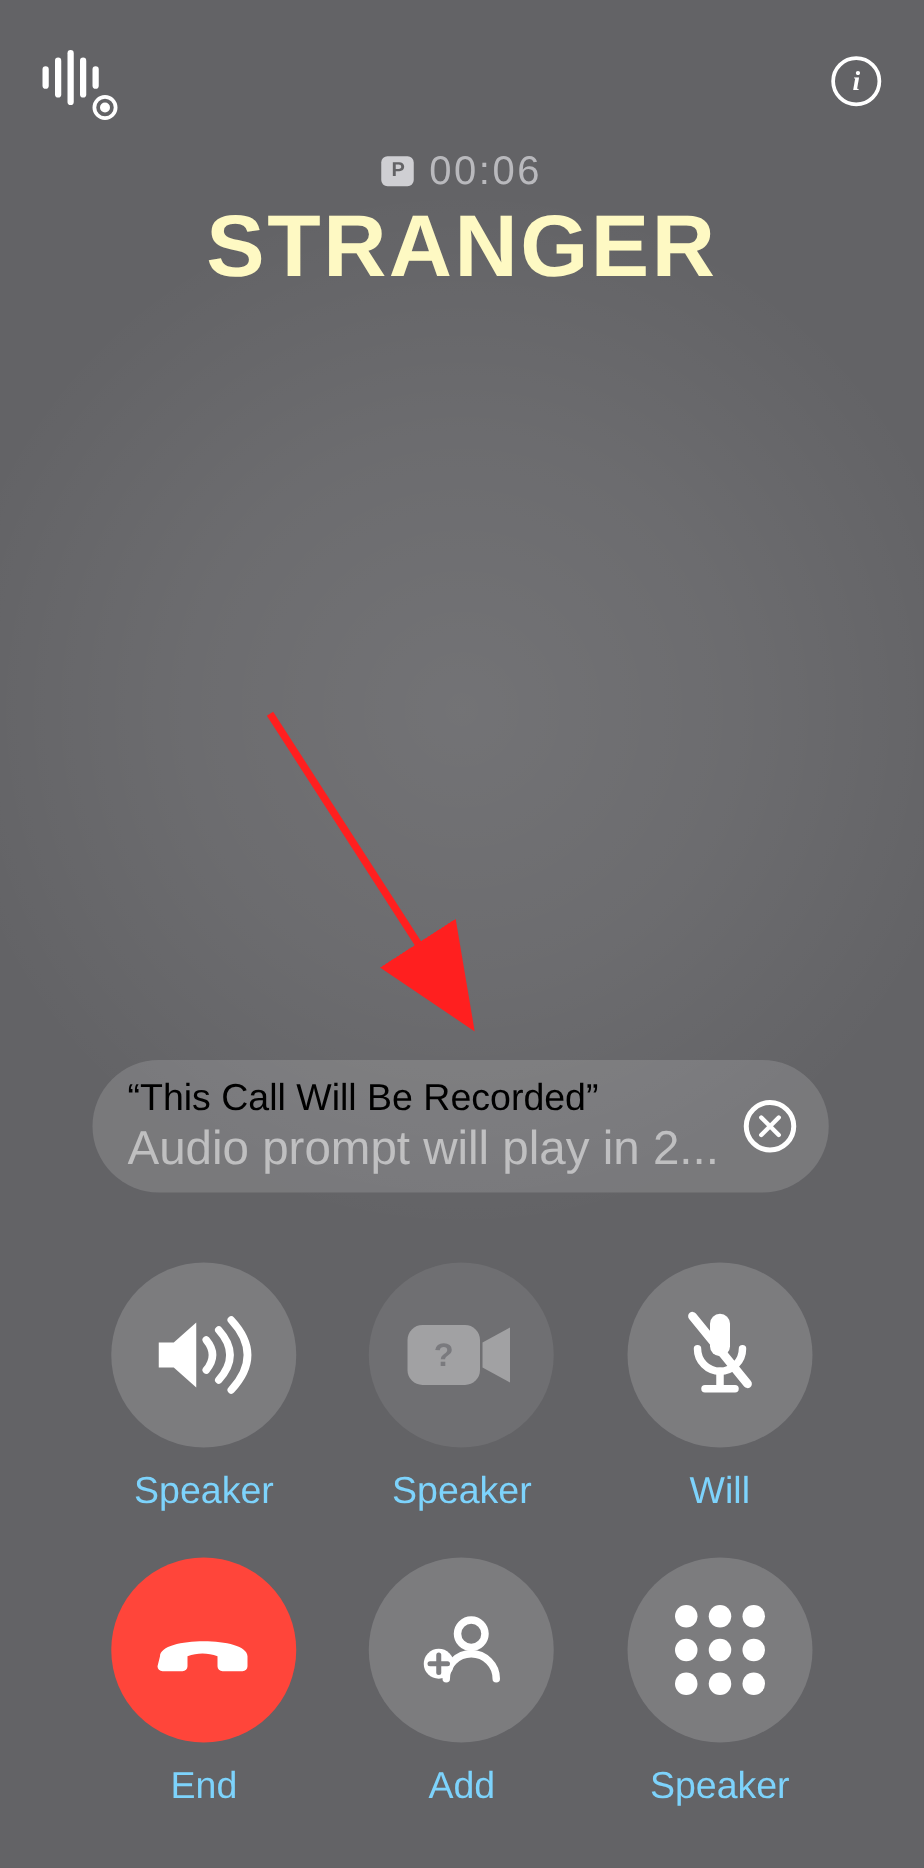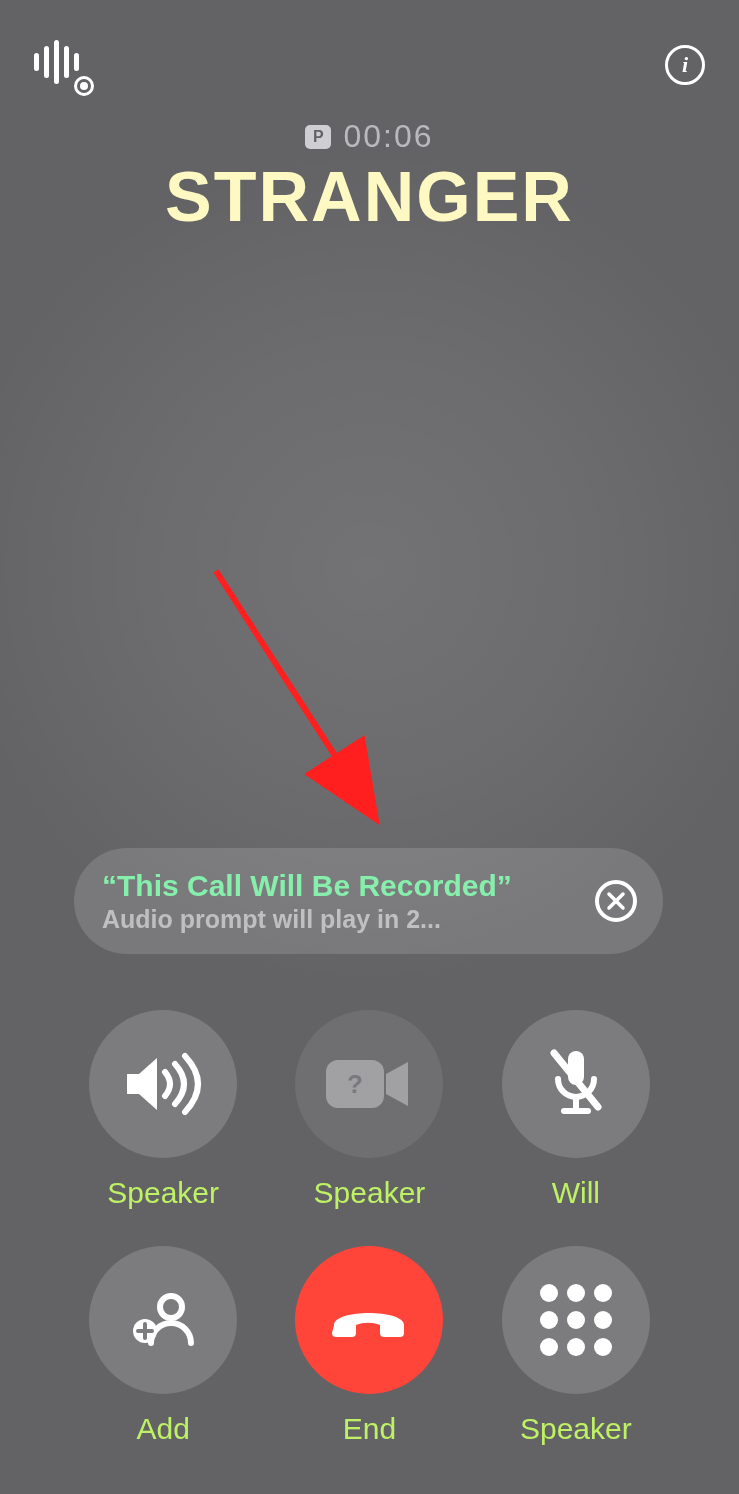--- a/index.html
+++ b/index.html
@@ -95,26 +95,26 @@
     position: absolute;
     left: 74px; right: 76px; top: 848px;
     height: 106px;
     border-radius: 53px;
     background: rgba(255,255,255,0.14);
     display: flex; align-items: center;
     padding: 0 26px 0 28px;
   }
   .notif-text { flex: 1; min-width: 0; }
   .notif-title {
-    font-size: 30px; font-weight: 700; color: #86efac;
+    font-size: 30px; font-weight: 400; color: #000000;
     white-space: nowrap; overflow: hidden; text-overflow: ellipsis;
   }
   .notif-sub {
     margin-top: 2px;
-    font-size: 25px; font-weight: 700; color: rgba(255,255,255,0.52);
+    font-size: 38px; font-weight: 400; color: rgba(255,255,255,0.52);
     white-space: nowrap; overflow: hidden; text-overflow: ellipsis;
   }
   .notif-close {
     flex-shrink: 0;
     width: 42px; height: 42px; border-radius: 50%;
     border: 4px solid #ffffff;
     display: flex; align-items: center; justify-content: center;
     margin-left: 16px;
     background: transparent;
   }
@@ -134,21 +134,21 @@
     display: flex; flex-direction: column; align-items: center; gap: 18px;
   }
   .circle {
     width: 148px; height: 148px; border-radius: 50%;
     background: rgba(255,255,255,0.16);
     display: flex; align-items: center; justify-content: center;
   }
   .circle.dim { background: rgba(255,255,255,0.08); }
   .circle.red { background: #ff453a; }
   .btn-label {
-    font-size: 30px; font-weight: 500; color: #bef264;
+    font-size: 30px; font-weight: 500; color: #7dd3fc;
   }
   .keypad-dots {
     display: grid; grid-template-columns: repeat(3, 18px); grid-template-rows: repeat(3, 18px);
     gap: 9px;
   }
   .keypad-dots span { width: 18px; height: 18px; border-radius: 50%; background: #ffffff; }
 </style>
 </head>
 <body>
 
@@ -230,42 +230,42 @@
         <path d="M14 32 a18 18 0 0 0 36 0" stroke="#ffffff" stroke-width="6" fill="none" stroke-linecap="round"></path>
         <line x1="32" y1="50" x2="32" y2="62" stroke="#ffffff" stroke-width="6" stroke-linecap="round"></line>
         <line x1="20" y1="64" x2="44" y2="64" stroke="#ffffff" stroke-width="6" stroke-linecap="round"></line>
         <line x1="10" y1="6" x2="54" y2="60" stroke="#ffffff" stroke-width="7" stroke-linecap="round"></line>
       </svg>
     </div>
     <div class="btn-label">Will</div>
   </div>
 
   <div class="call-btn">
+    <div class="circle red">
+      <svg width="82" height="38" viewBox="0 0 82 38">
+        <path d="M6 24 C 6 8, 76 8, 76 24 l0 8 a4 4 0 0 1 -4 4 l-16 0 a4 4 0 0 1 -4 -4 l0 -8 c -8 -3 -16 -3 -24 0 l0 8 a4 4 0 0 1 -4 4 l-16 0 a4 4 0 0 1 -4 -4 z" fill="#ffffff"></path>
+      </svg>
+    </div>
+    <div class="btn-label">End</div>
+  </div>
+
+  <div class="call-btn">
     <div class="circle">
       <svg width="72" height="58" viewBox="0 0 72 58">
         <circle cx="44" cy="16" r="11" fill="none" stroke="#ffffff" stroke-width="6"></circle>
         <path d="M24 52 a20 20 0 0 1 40 0" fill="none" stroke="#ffffff" stroke-width="6" stroke-linecap="round"></path>
         <circle cx="18" cy="40" r="12" fill="#ffffff"></circle>
         <line x1="18" y1="33" x2="18" y2="47" stroke="#7d7d80" stroke-width="4" stroke-linecap="round"></line>
         <line x1="11" y1="40" x2="25" y2="40" stroke="#7d7d80" stroke-width="4" stroke-linecap="round"></line>
       </svg>
     </div>
     <div class="btn-label">Add</div>
   </div>
 
   <div class="call-btn">
-    <div class="circle red">
-      <svg width="82" height="38" viewBox="0 0 82 38">
-        <path d="M6 24 C 6 8, 76 8, 76 24 l0 8 a4 4 0 0 1 -4 4 l-16 0 a4 4 0 0 1 -4 -4 l0 -8 c -8 -3 -16 -3 -24 0 l0 8 a4 4 0 0 1 -4 4 l-16 0 a4 4 0 0 1 -4 -4 z" fill="#ffffff"></path>
-      </svg>
-    </div>
-    <div class="btn-label">End</div>
-  </div>
-
-  <div class="call-btn">
     <div class="circle">
       <div class="keypad-dots">
         <span></span>
           <span></span>
           <span></span>
         <span></span>
           <span></span>
           <span></span>
         <span></span>
           <span></span>

